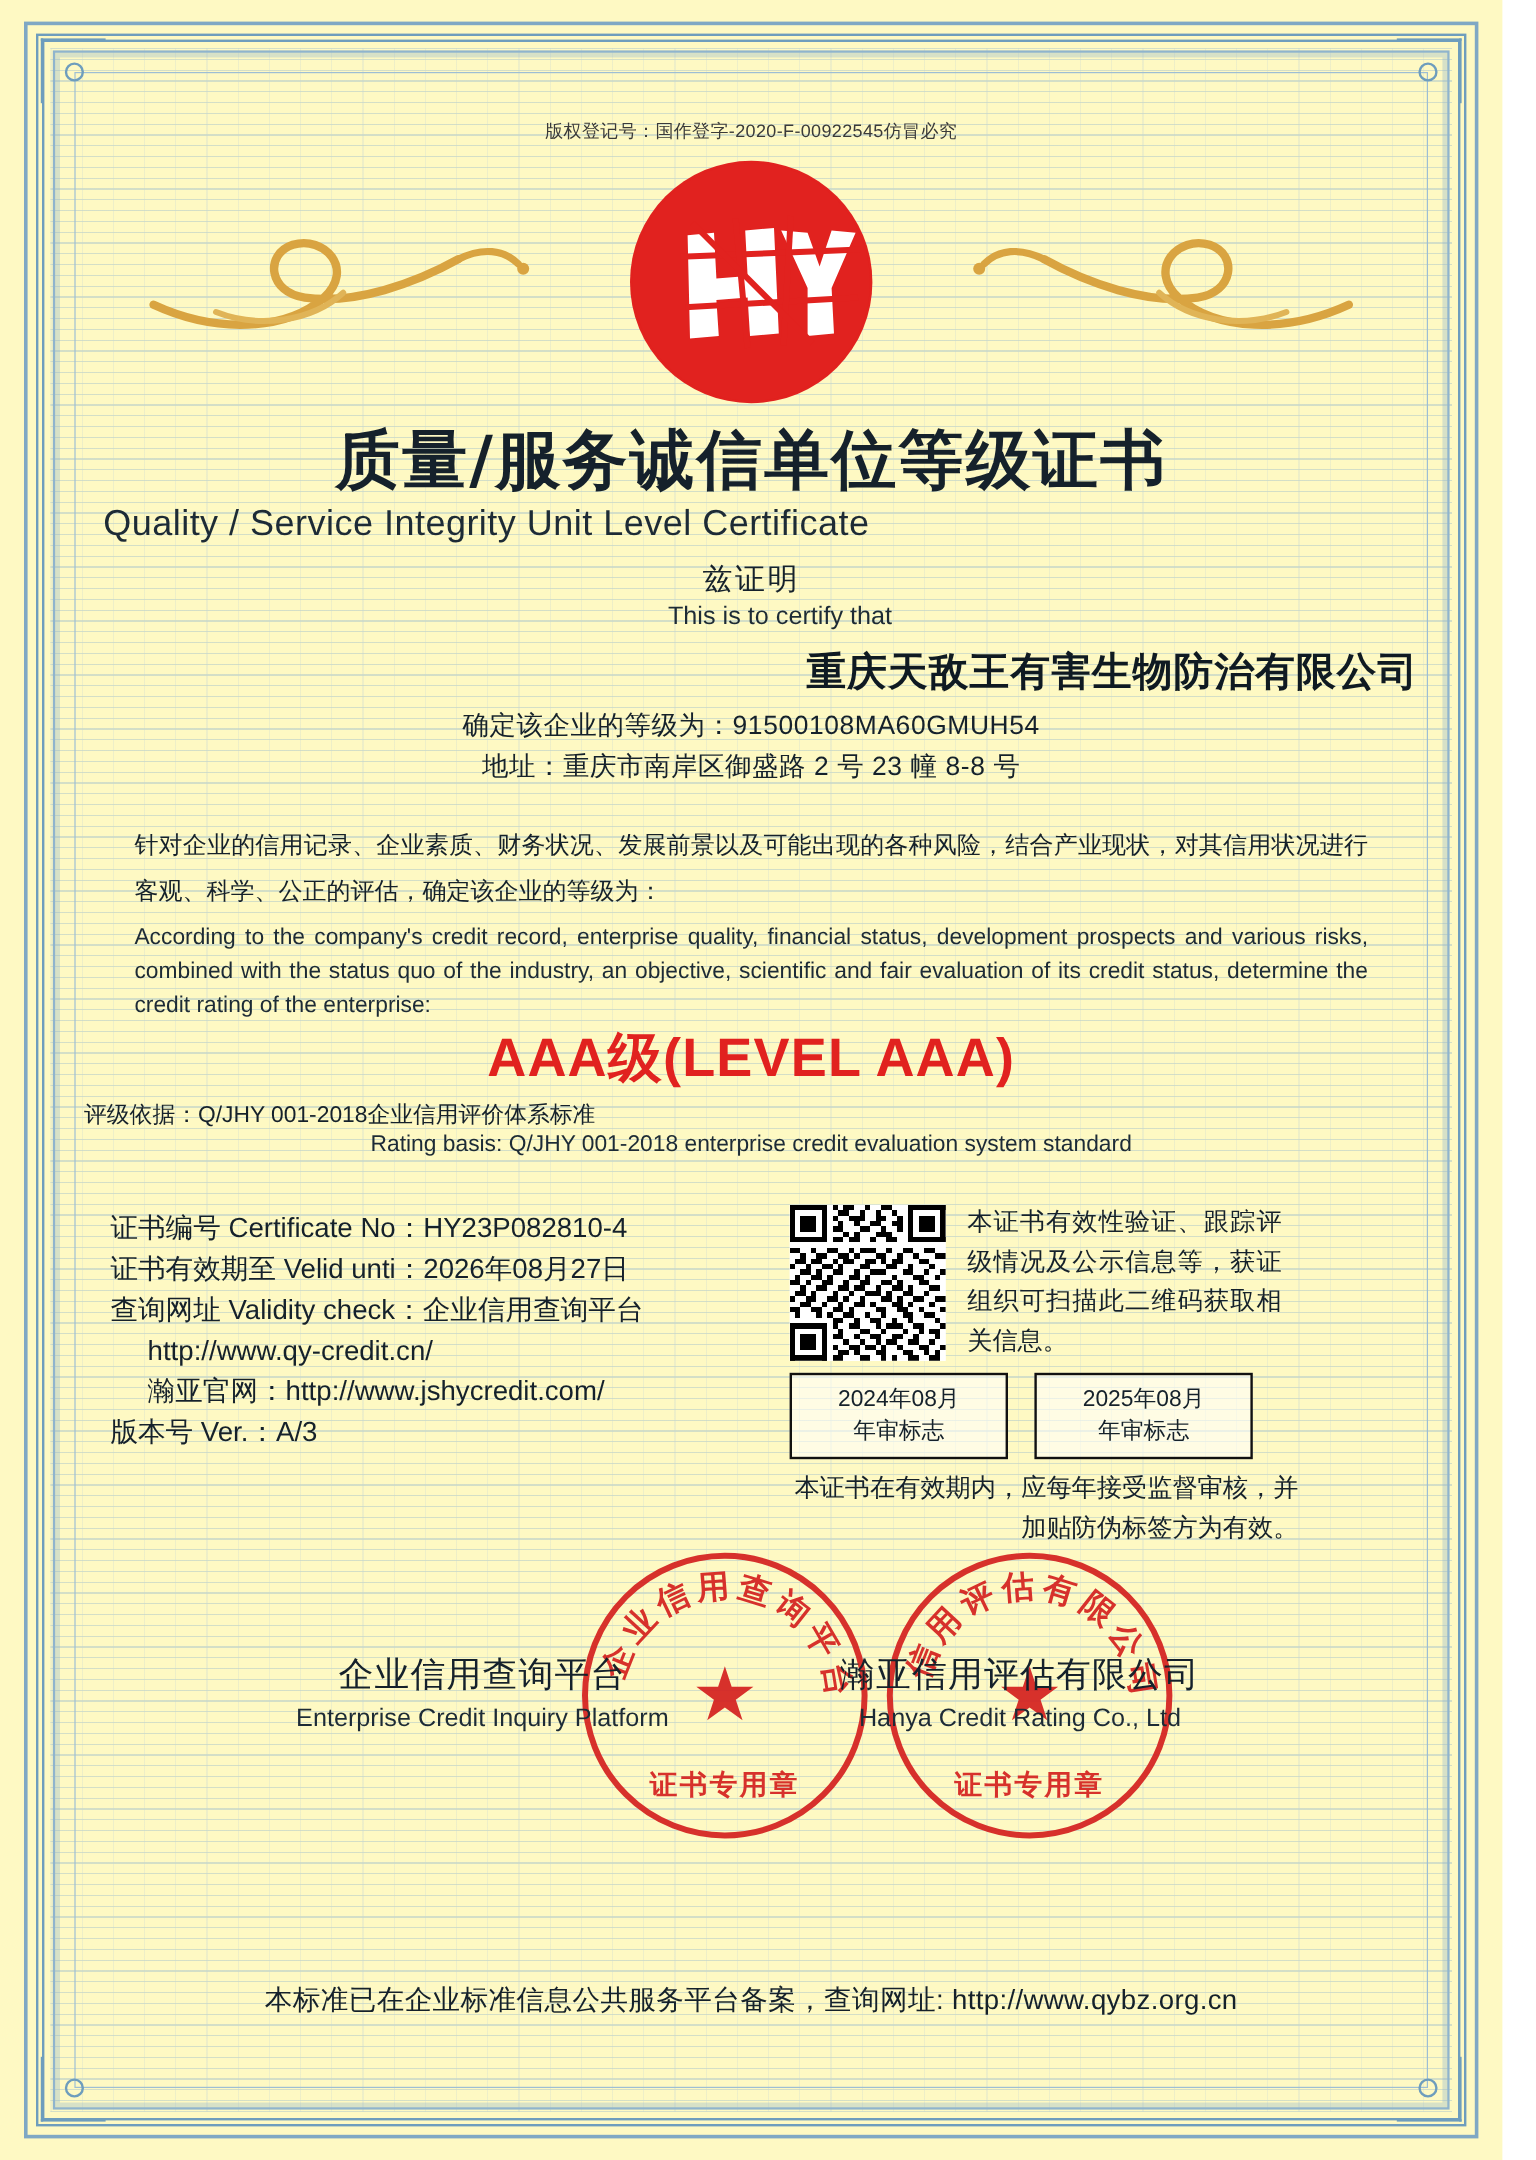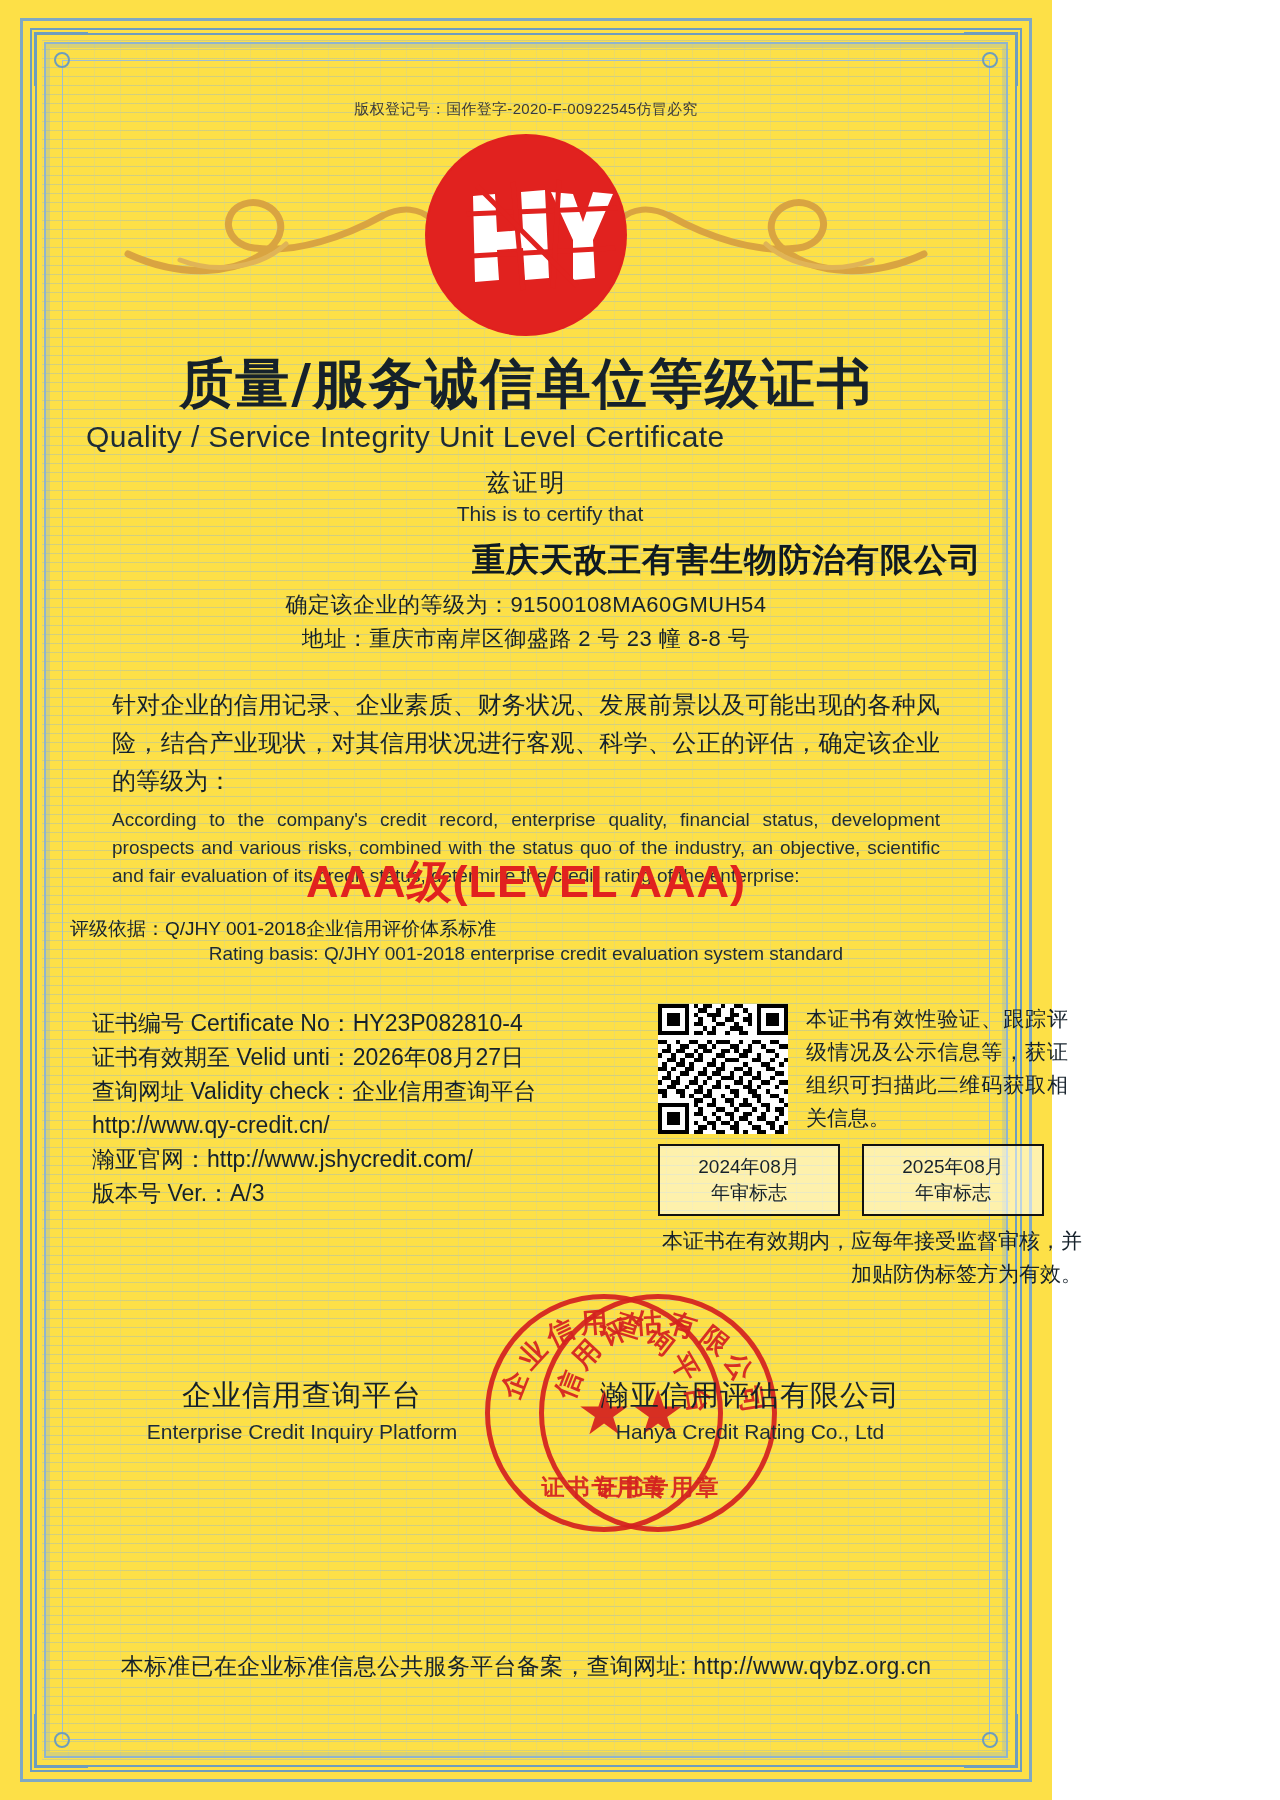--- a/index.html
+++ b/index.html
@@ -4,22 +4,22 @@
 <style>
   html,body{margin:0;padding:0;}
   body{
     width:1280px;height:1800px;
     background:#ffffff;
     font-family:"Liberation Sans", sans-serif;
     overflow:hidden;
   }
   .page{
     position:relative;
-    width:1052px;height:1800px;
-    background:#fde047;
+    width:1252px;height:1800px;
+    background:#fef9c3;
   }
   
   .bg-waves{
     position:absolute;
     left:42px;top:40px;right:42px;bottom:40px;
     background:
       repeating-linear-gradient(
         0deg,
         rgba(150,185,205,0.55) 0px,
         rgba(150,185,205,0.55) 1px,
@@ -134,21 +134,21 @@
   }
   .address{
     position:absolute;top:558px;left:0;right:0;text-align:center;
     font-size:22px;color:#15212b;letter-spacing:.5px;
   }
   
   .para{
     position:absolute;top:620px;left:42px;right:42px;
   }
   .para-cn{
-    font-size:24px;color:#15212b;line-height:38px;
+    font-size:20px;color:#15212b;line-height:38px;
     text-align:justify;text-justify:inter-ideograph;
     text-indent:0;
   }
   .para-en{
     margin-top:6px;
     font-size:19px;color:#1d2b36;line-height:28px;text-align:justify;
   }
   .level{
     position:absolute;top:786px;left:0;right:0;text-align:center;
     color:#e1221f;font-size:45px;font-weight:bold;letter-spacing:1px;
@@ -160,21 +160,21 @@
   .basis-en{
     position:absolute;top:877px;left:0;right:0;text-align:center;
     font-size:19px;color:#1d2b36;
   }
   
   .details{
     position:absolute;top:940px;left:22px;width:560px;
     font-size:23px;color:#15212b;line-height:34px;
   }
   .details .row{white-space:nowrap;}
-  .details .url{letter-spacing:0;}
+  .details .url{letter-spacing:0;margin-left:31px;}
   
   .qr-block{position:absolute;top:938px;left:588px;}
   .qr{
     width:130px;height:130px;display:block;
     background:#fff;
   }
   .qr-note{
     position:absolute;top:936px;left:736px;width:262px;
     font-size:21px;color:#15212b;line-height:33px;
     text-align:justify;

